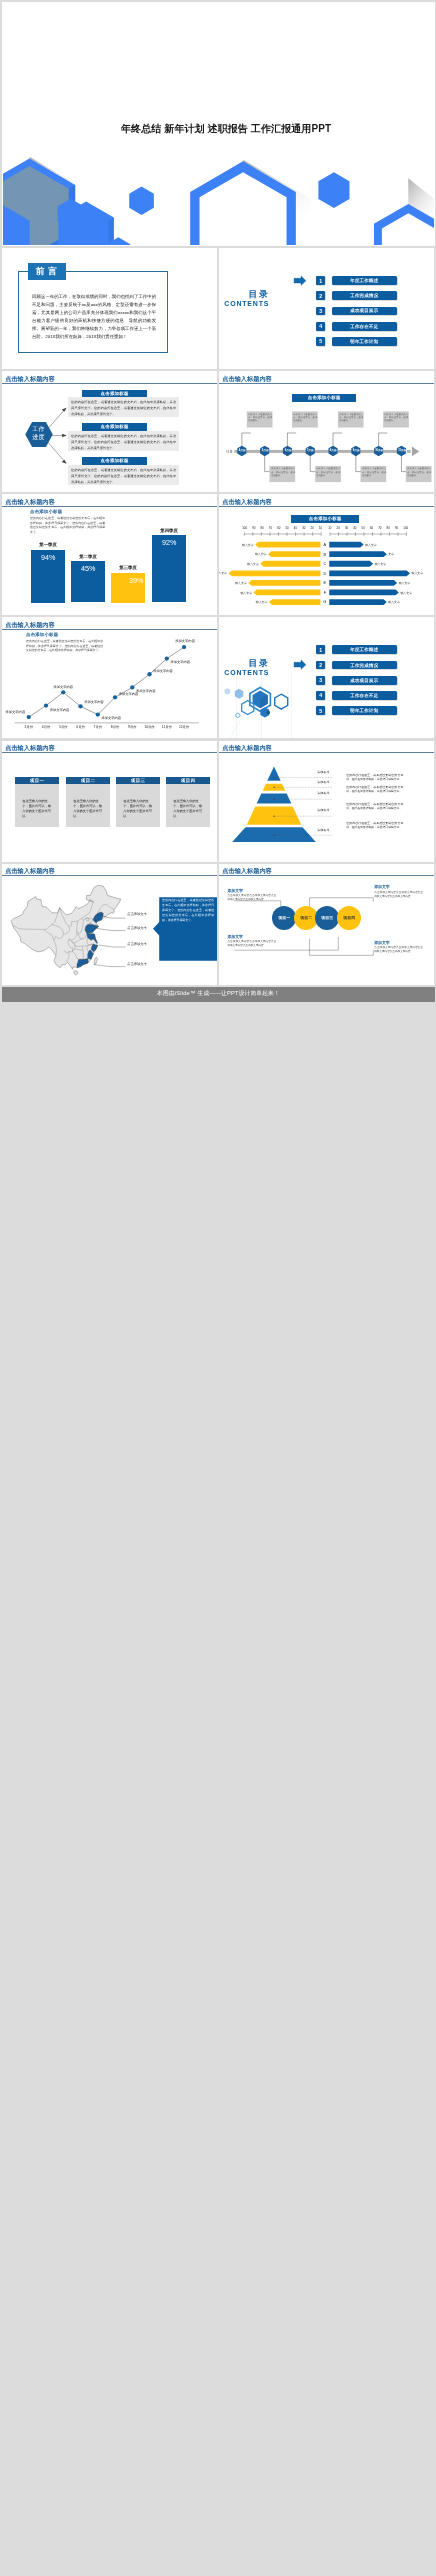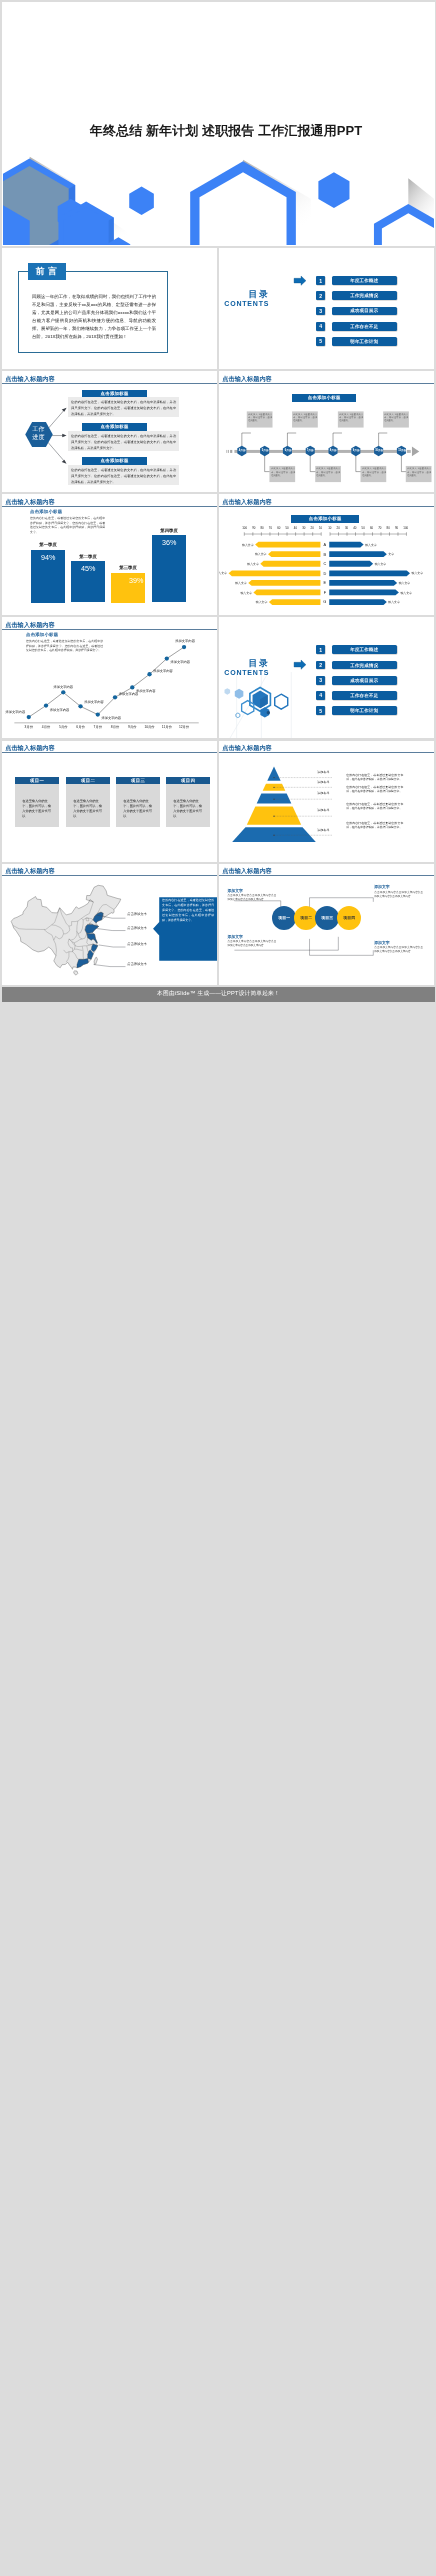--- a/index.html
+++ b/index.html
@@ -33,21 +33,21 @@
   .c4t{width:49px;}
   .c4h{font-size:3.9px;font-weight:bold;color:#1F6099;margin-bottom:1.5px;}
   .c4b{font-size:2.6px;line-height:3.9px;color:#333;text-align:justify;}
 </style>
 </head>
 <body>
 
 <div class="page">
 <div class="row">
  <div class="slide full">
-  <div class="abs" style="left:15px;right:0;top:120px;text-align:center;font-weight:bold;font-size:13px;color:#1a1a1a;letter-spacing:0.1px">年终总结 新年计划 述职报告 工作汇报通用PPT</div>
+  <div class="abs" style="left:15px;right:0;top:120px;text-align:center;font-weight:bold;font-size:10px;color:#1a1a1a;letter-spacing:0.1px">年终总结 新年计划 述职报告 工作汇报通用PPT</div>
   <svg class="abs" width="433" height="118" viewBox="0 0 840 230" style="left:0;top:125px">
     <defs>
       <linearGradient id="shA" x1="0" y1="0" x2="0.5" y2="1">
         <stop offset="0" stop-color="#9a9a9a" stop-opacity="0.8"></stop>
         <stop offset="1" stop-color="#ffffff" stop-opacity="0"></stop>
       </linearGradient>
       <clipPath id="coverClip">
               <rect x="0" y="0" width="840" height="230"></rect>
             </clipPath>
     </defs>
@@ -219,21 +219,21 @@
    <div class="abs chart-col" style="left:69px;top:67px;width:34px;height:41px;background:#0B5DA0"></div>
    <div class="abs chart-col" style="left:109px;top:79px;width:34px;height:30px;background:#FFC20E"></div>
    <div class="abs chart-col" style="left:150px;top:41px;width:34px;height:67px;background:#0B5DA0"></div>
    <div class="abs bar-cat" style="left:29px;top:48px;width:34px">第一季度</div>
    <div class="abs bar-cat" style="left:69px;top:60px;width:34px">第二季度</div>
    <div class="abs bar-cat" style="left:109px;top:71px;width:34px">第三季度</div>
    <div class="abs bar-cat" style="left:150px;top:34px;width:34px">第四季度</div>
    <div class="abs bar-val" style="left:29px;top:59px;width:34px">94%</div>
    <div class="abs bar-val" style="left:69px;top:70px;width:34px">45%</div>
    <div class="abs bar-val" style="left:109px;top:82px;width:50px">39%</div>
-   <div class="abs bar-val" style="left:150px;top:44px;width:34px">36%</div>
+   <div class="abs bar-val" style="left:150px;top:44px;width:34px">92%</div>
  </div>
  <div class="slide">
    <div class="stitle">点击输入标题内容</div>
         <div class="sline"></div>
    <div class="subt" style="left:72px;top:21px;width:68px;height:7.5px;line-height:7.5px">点击添加小标题</div>
    <div class="abs" style="left:23px;top:32px;width:80px;display:flex;justify-content:space-between;font-size:2.9px;color:#222">
      <span>100</span>
           <span>90</span>
           <span>80</span>
           <span>70</span>

